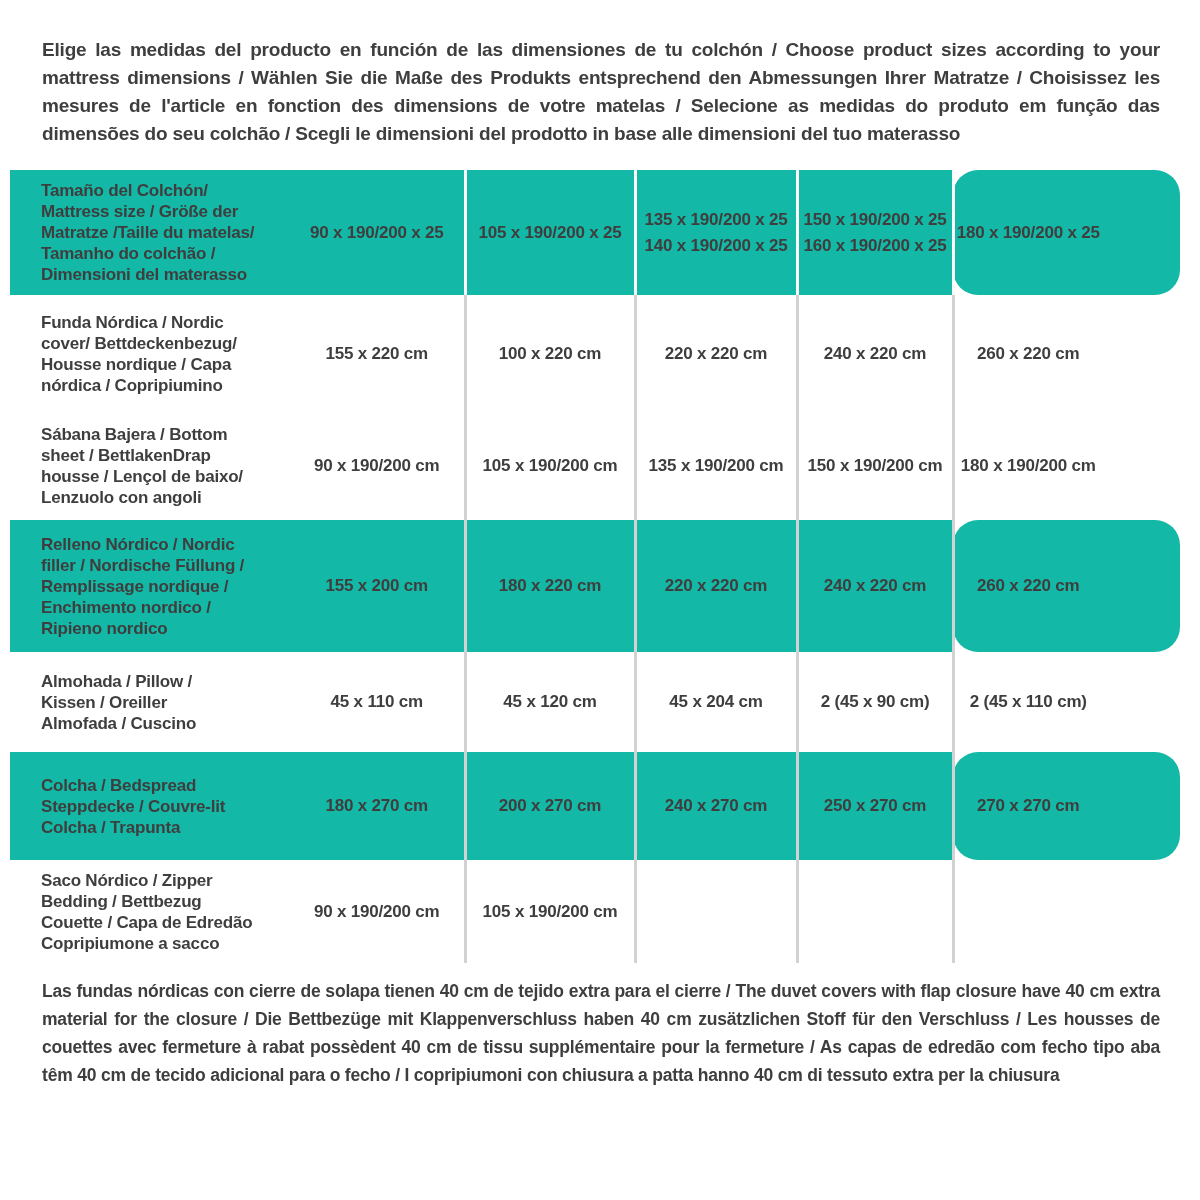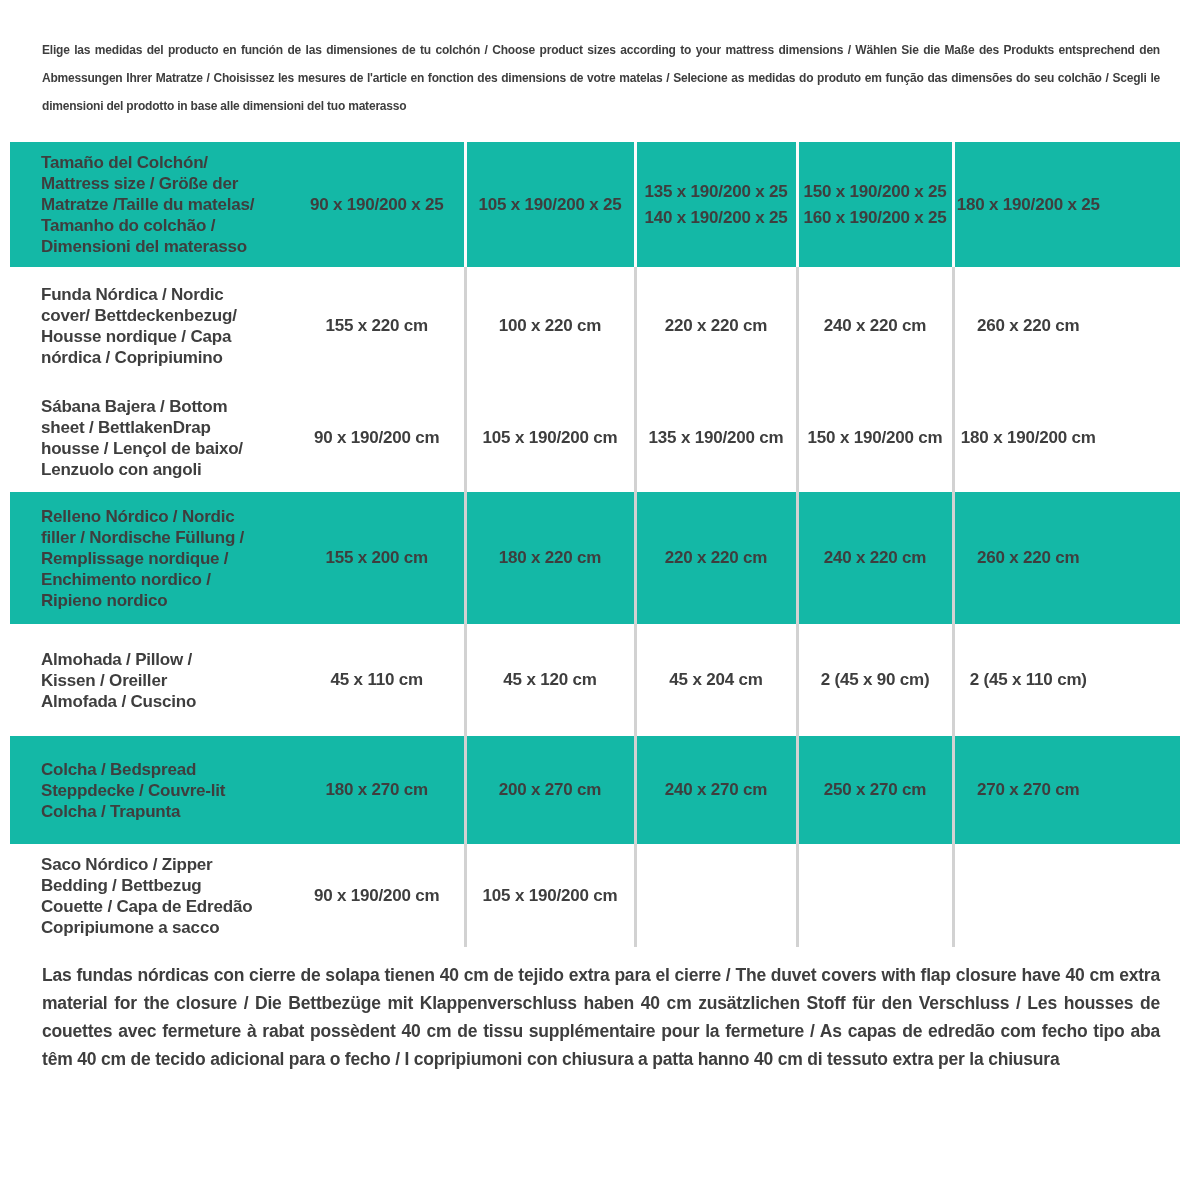--- a/index.html
+++ b/index.html
@@ -6,21 +6,21 @@
   html, body { width: 1200px; background: #ffffff; }
   body {
     font-family: "Liberation Sans", sans-serif;
     font-weight: 700;
     color: #3e3e3e;
     height: 1200px;
     overflow: hidden;
   }
   .intro {
     margin: 36px 40px 22px 42px;
-    font-size: 12px;
+    font-size: 19px;
     line-height: 28px;
     text-align: justify;
     letter-spacing: -0.2px;
   }
   table.size-table {
     border-collapse: collapse;
     table-layout: fixed;
     width: 1170px;
     margin-left: 10px;
   }
@@ -37,27 +37,27 @@
     line-height: 21px;
     white-space: pre-line;
   }
   .val-cell {
     text-align: center;
     line-height: 26px;
     white-space: pre-line;
   }
   .val-cell + .val-cell { border-left: 3px solid #d2d2d2; }
   tr.header-row .val-cell + .val-cell { border-left-color: #fbfbfb; }
-  td.last { padding-right: 78px; }
+  td.last { padding-right: 78px; border-radius: 25px; }
   tr.r-header { height: 125px; }
   tr.r1 { height: 117px; }
   tr.r2 { height: 108px; }
   tr.r3 { height: 108px; }
   tr.r4 { height: 132px; margin-left: 12px; }
-  tr.r5 { height: 112px; }
+  tr.r5 { height: 100px; }
   tr.r6 { height: 108px; }
   tr.r7 { height: 103px; }
   .footnote {
     margin: 14px 40px 0 42px;
     font-size: 17.5px;
     line-height: 28px;
     text-align: justify;
     letter-spacing: -0.2px;
   }
 </style>

